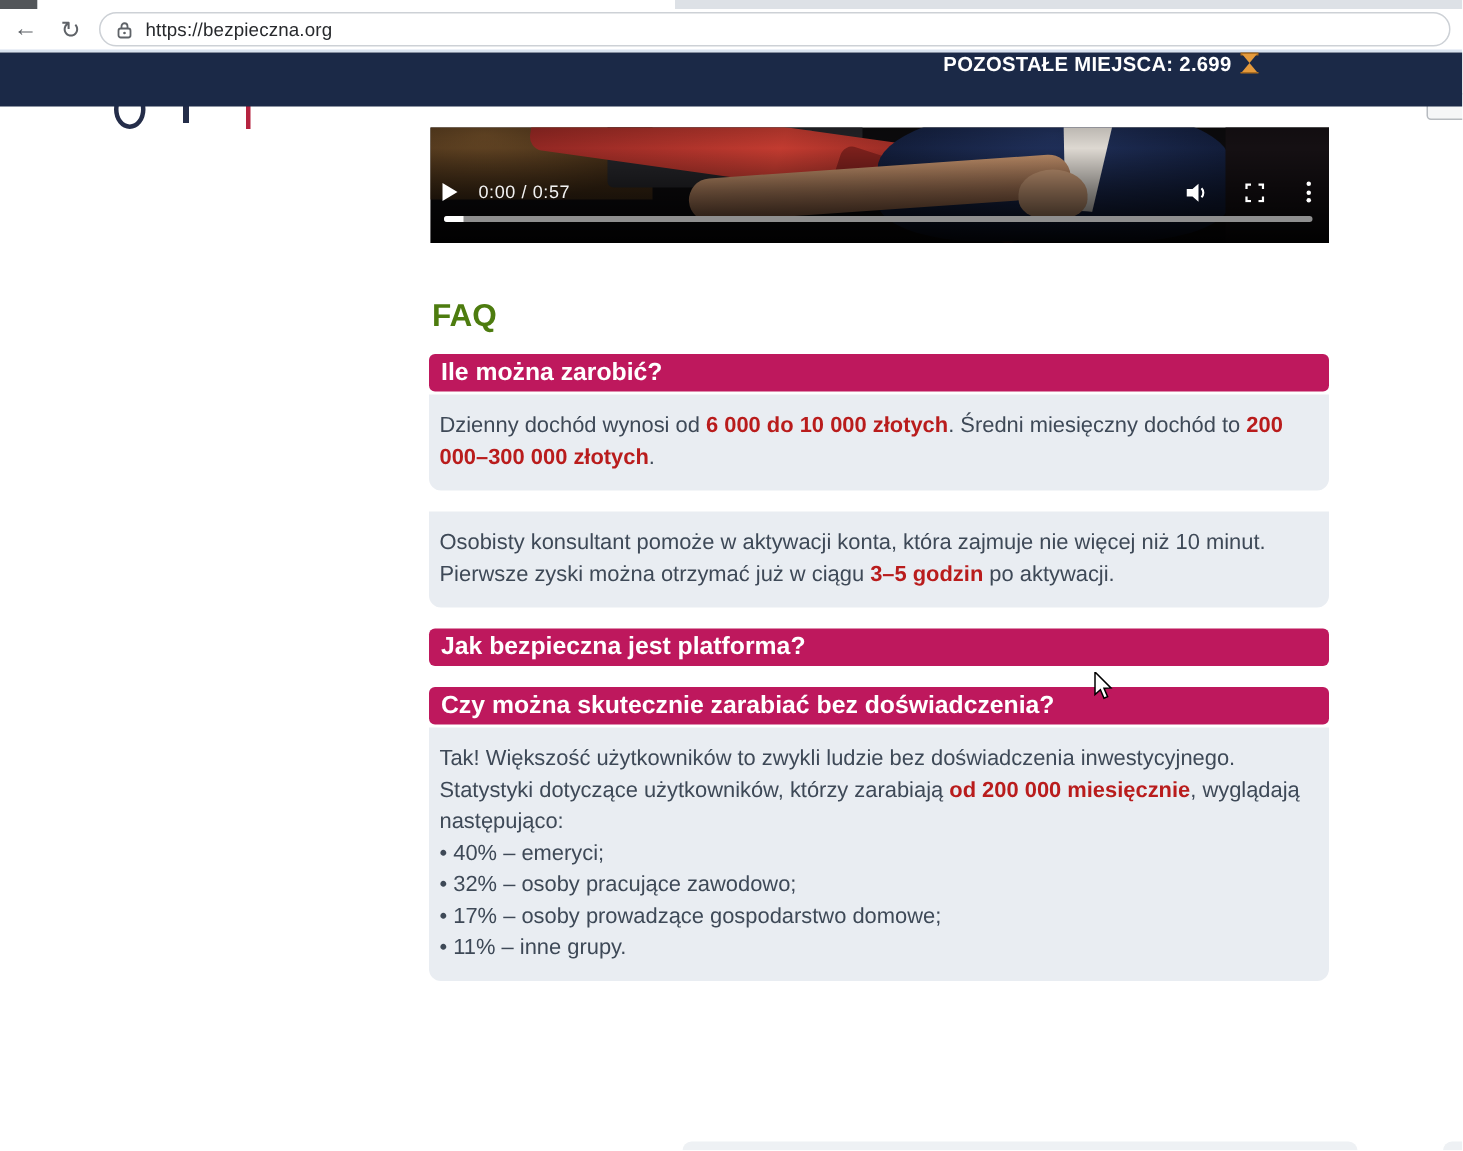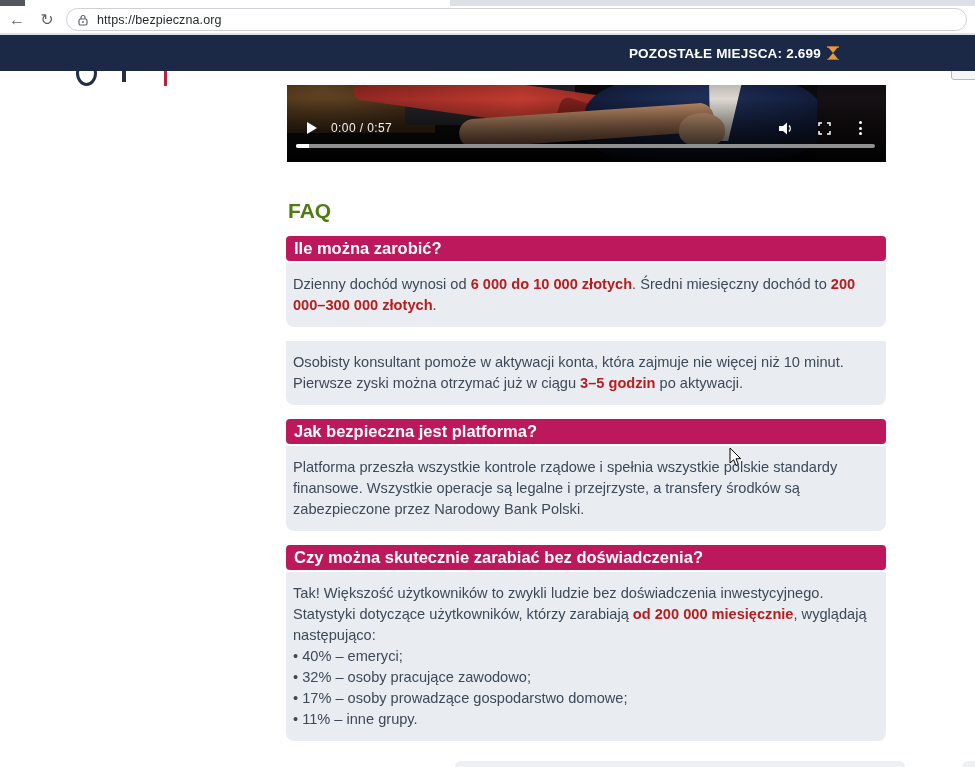--- a/index.html
+++ b/index.html
@@ -14,21 +14,21 @@
   .navbtn{width:26px;height:24px;display:flex;align-items:center;justify-content:center;
           color:#5f6368;font-size:16px;cursor:pointer;margin-left:4px;}
   .omnibox{height:21px;flex:1;margin:0 8px 0 6px;border:1px solid #cdd1d6;border-radius:12px;
            background:#fff;display:flex;align-items:center;padding:0 10px;}
   .lockicon{width:12px;height:12px;margin-right:8px;flex:0 0 auto;}
   .urltext{font-size:12.5px;color:#27292c;letter-spacing:.1px;}
   .toolbar-border{position:absolute;left:0;top:33px;width:975px;height:2px;background:#d9e2ef;}
 
   
   .banner{position:absolute;left:0;top:35px;width:975px;height:36px;background:#1b2947;z-index:6;
-          display:flex;align-items:center;justify-content:flex-end;padding-right:137px;box-sizing:border-box;}
+          display:flex;align-items:flex-start;justify-content:flex-end;padding-right:137px;box-sizing:border-box;}
   .banner-label{color:#ffffff;font-weight:700;font-size:13.5px;letter-spacing:.2px;}
   .hourglass{display:inline-block;margin-left:7px;position:relative;width:10px;height:14px;vertical-align:middle;}
   .hourglass .t{position:absolute;left:0;top:1px;width:0;height:0;border-left:5px solid transparent;border-right:5px solid transparent;border-top:6px solid #e59a3c;}
   .hourglass .b{position:absolute;left:0;bottom:1px;width:0;height:0;border-left:5px solid transparent;border-right:5px solid transparent;border-bottom:6px solid #e59a3c;}
   .hourglass .bar1{position:absolute;left:-1px;top:0;width:12px;height:1.5px;background:#b06f1f;}
   .hourglass .bar2{position:absolute;left:-1px;bottom:0;width:12px;height:1.5px;background:#b06f1f;}
 
   
   .logo-g{position:absolute;left:76px;top:60px;width:15px;height:20px;border:3px solid #242d49;border-radius:50%;z-index:2;}
   .logo-stem{position:absolute;left:122px;top:54px;width:3.5px;height:28px;background:#242d49;z-index:2;}
@@ -50,21 +50,21 @@
   .v-suit{position:absolute;left:298px;top:-12px;width:235px;height:88px;border-radius:45% 40% 30% 30%;
           background:radial-gradient(ellipse at 50% 20%,#20305a,#101a35 80%);}
   .v-shirt{position:absolute;left:408px;top:-6px;width:56px;height:62px;background:#ddd8d1;
            clip-path:polygon(22% 0,82% 0,62% 100%,30% 100%);transform:rotate(3deg);}
   .v-arm{position:absolute;left:172px;top:26px;width:255px;height:29px;border-radius:16px;
          background:linear-gradient(180deg,#b98a66,#93664a);transform:rotate(-4deg);}
   .v-hand{position:absolute;left:392px;top:28px;width:46px;height:33px;border-radius:50% 50% 40% 40%;background:#c09472;}
   .v-darkright{position:absolute;left:530px;top:-5px;width:80px;height:90px;background:#151013;}
   .v-shade{position:absolute;left:0;top:0;width:100%;height:100%;
            background:linear-gradient(180deg,rgba(0,0,0,.15) 0%,rgba(0,0,0,0) 18%,rgba(0,0,0,.45) 55%,rgba(0,0,0,.93) 100%);}
-  .v-controls{position:absolute;left:0;top:32px;width:100%;height:22px;display:flex;align-items:center;padding:0 20px;box-sizing:border-box;justify-content:center;}
+  .v-controls{position:absolute;left:0;top:32px;width:100%;height:22px;display:flex;align-items:center;padding:0 8px;box-sizing:border-box;justify-content:center;}
   .v-play{width:0;height:0;border-top:6px solid transparent;border-bottom:6px solid transparent;border-left:10px solid #ffffff;cursor:pointer;}
   .v-time{color:#f2f2f2;font-size:12px;margin-left:14px;letter-spacing:.4px;}
   .v-right{margin-left:auto;display:flex;align-items:center;gap:24px;}
   .v-kebab{display:flex;flex-direction:column;gap:2.5px;cursor:pointer;padding:1px 4px;}
   .v-kebab i{width:3px;height:3px;border-radius:50%;background:#fff;}
   .v-progress{position:absolute;left:9px;bottom:14px;width:579px;height:4px;background:#8f8f8f;border-radius:2px;cursor:pointer;}
   .v-played{position:absolute;left:0;top:0;width:13px;height:4px;background:#ffffff;border-radius:2px 0 0 2px;}
 
   
   .content{position:absolute;left:286px;top:199px;width:600px;}
@@ -164,21 +164,20 @@
       <div class="faq-q">Ile można zarobić?</div>
       <div class="faq-a"><span>Dzienny dochód wynosi od </span><span class="seg-b">6 000 do 10 000 złotych</span><span>. Średni miesięczny dochód to </span><span class="seg-b">200 000–300 000 złotych</span><span>.</span></div>
     </div>
 
     <div class="faq-item">
       <div class="faq-a"><span>Osobisty konsultant pomoże w aktywacji konta, która zajmuje nie więcej niż 10 minut. Pierwsze zyski można otrzymać już w ciągu </span><span class="seg-b">3–5 godzin</span><span> po aktywacji.</span></div>
     </div>
 
     <div class="faq-item">
       <div class="faq-q">Jak bezpieczna jest platforma?</div>
-      <div class="faq-a"><span>Platforma przeszła wszystkie kontrole rządowe i spełnia wszystkie polskie standardy finansowe. Wszystkie operacje są legalne i przejrzyste, a transfery środków są zabezpieczone przez Narodowy Bank Polski.</span></div>
     </div>
 
     <div class="faq-item">
       <div class="faq-q">Czy można skutecznie zarabiać bez doświadczenia?</div>
       <div class="faq-a">
         <div><span>Tak! Większość użytkowników to zwykli ludzie bez doświadczenia inwestycyjnego. Statystyki dotyczące użytkowników, którzy zarabiają </span><span class="seg-b">od 200 000 miesięcznie</span><span>, wyglądają następująco:</span></div>
         <div class="bullet-line">• 40% – emeryci;</div>
         <div class="bullet-line">• 32% – osoby pracujące zawodowo;</div>
         <div class="bullet-line">• 17% – osoby prowadzące gospodarstwo domowe;</div>
         <div class="bullet-line">• 11% – inne grupy.</div>

